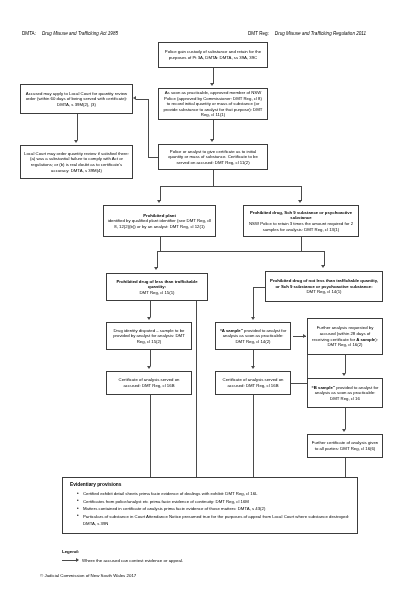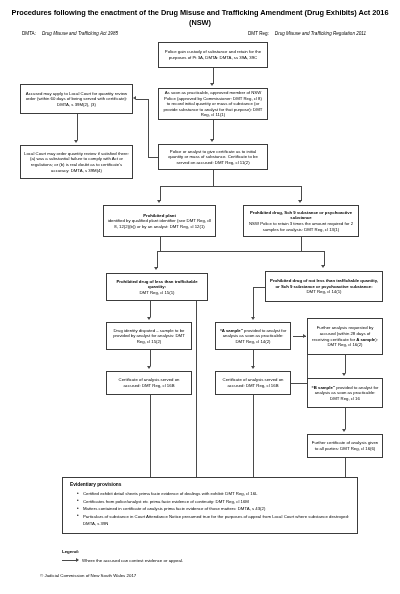--- a/index.html
+++ b/index.html
@@ -166,21 +166,20 @@
     left: 40px;
     top: 573px;
     font-size: 4.4px;
   }
 </style>
 </head>
 <body>
 
 <div id="page">
 
-  <div class="title">Procedures following the enactment of the Drug Misuse and Trafficking Amendment (Drug Exhibits) Act 2016 (NSW)</div>
 
   <div class="legend-abbr" id="abbr-left">
     <span class="k">DMTA:</span><span class="v">Drug Misuse and Trafficking Act 1985</span>
   </div>
   <div class="legend-abbr" id="abbr-right">
     <span class="k">DMT Reg:</span><span class="v">Drug Misuse and Trafficking Regulation 2011</span>
   </div>
 
   <div class="box" id="n-police" style="left:158px; top:42px; width:110px; height:26px;">
     <span class="inner bd">Police gain custody of substance and retain for the purposes of Pt 3A, DMTA: DMTA, ss 39A, 39C</span>

